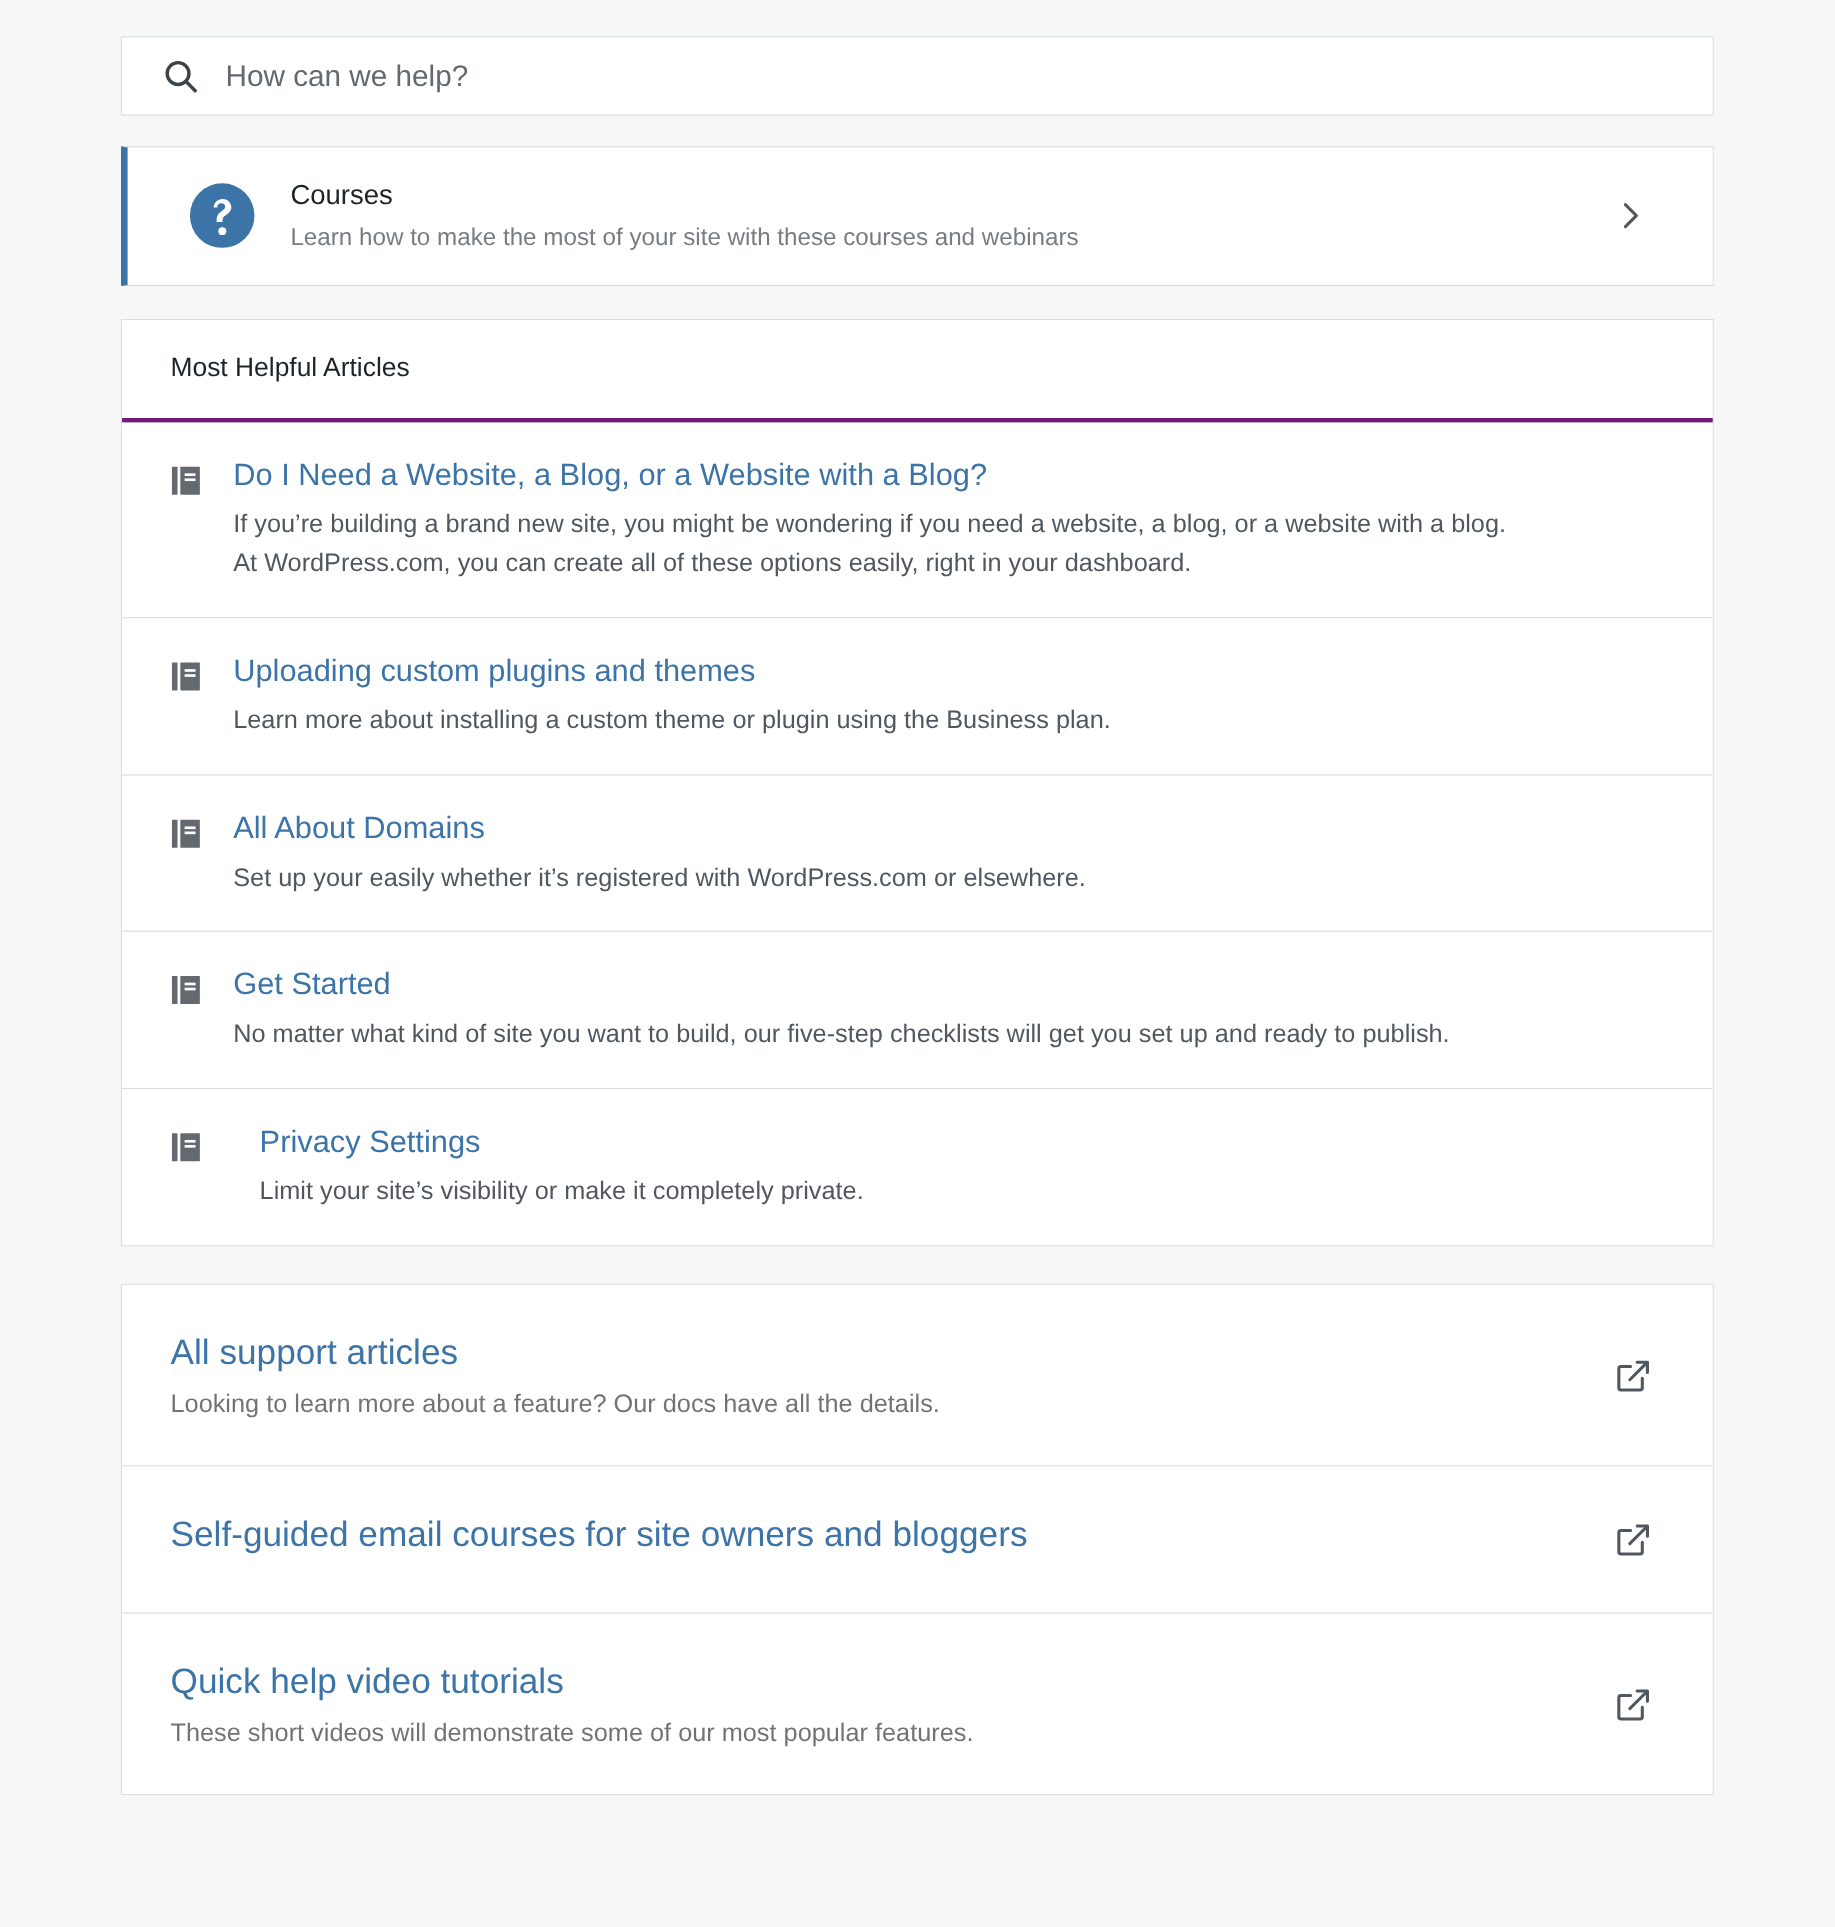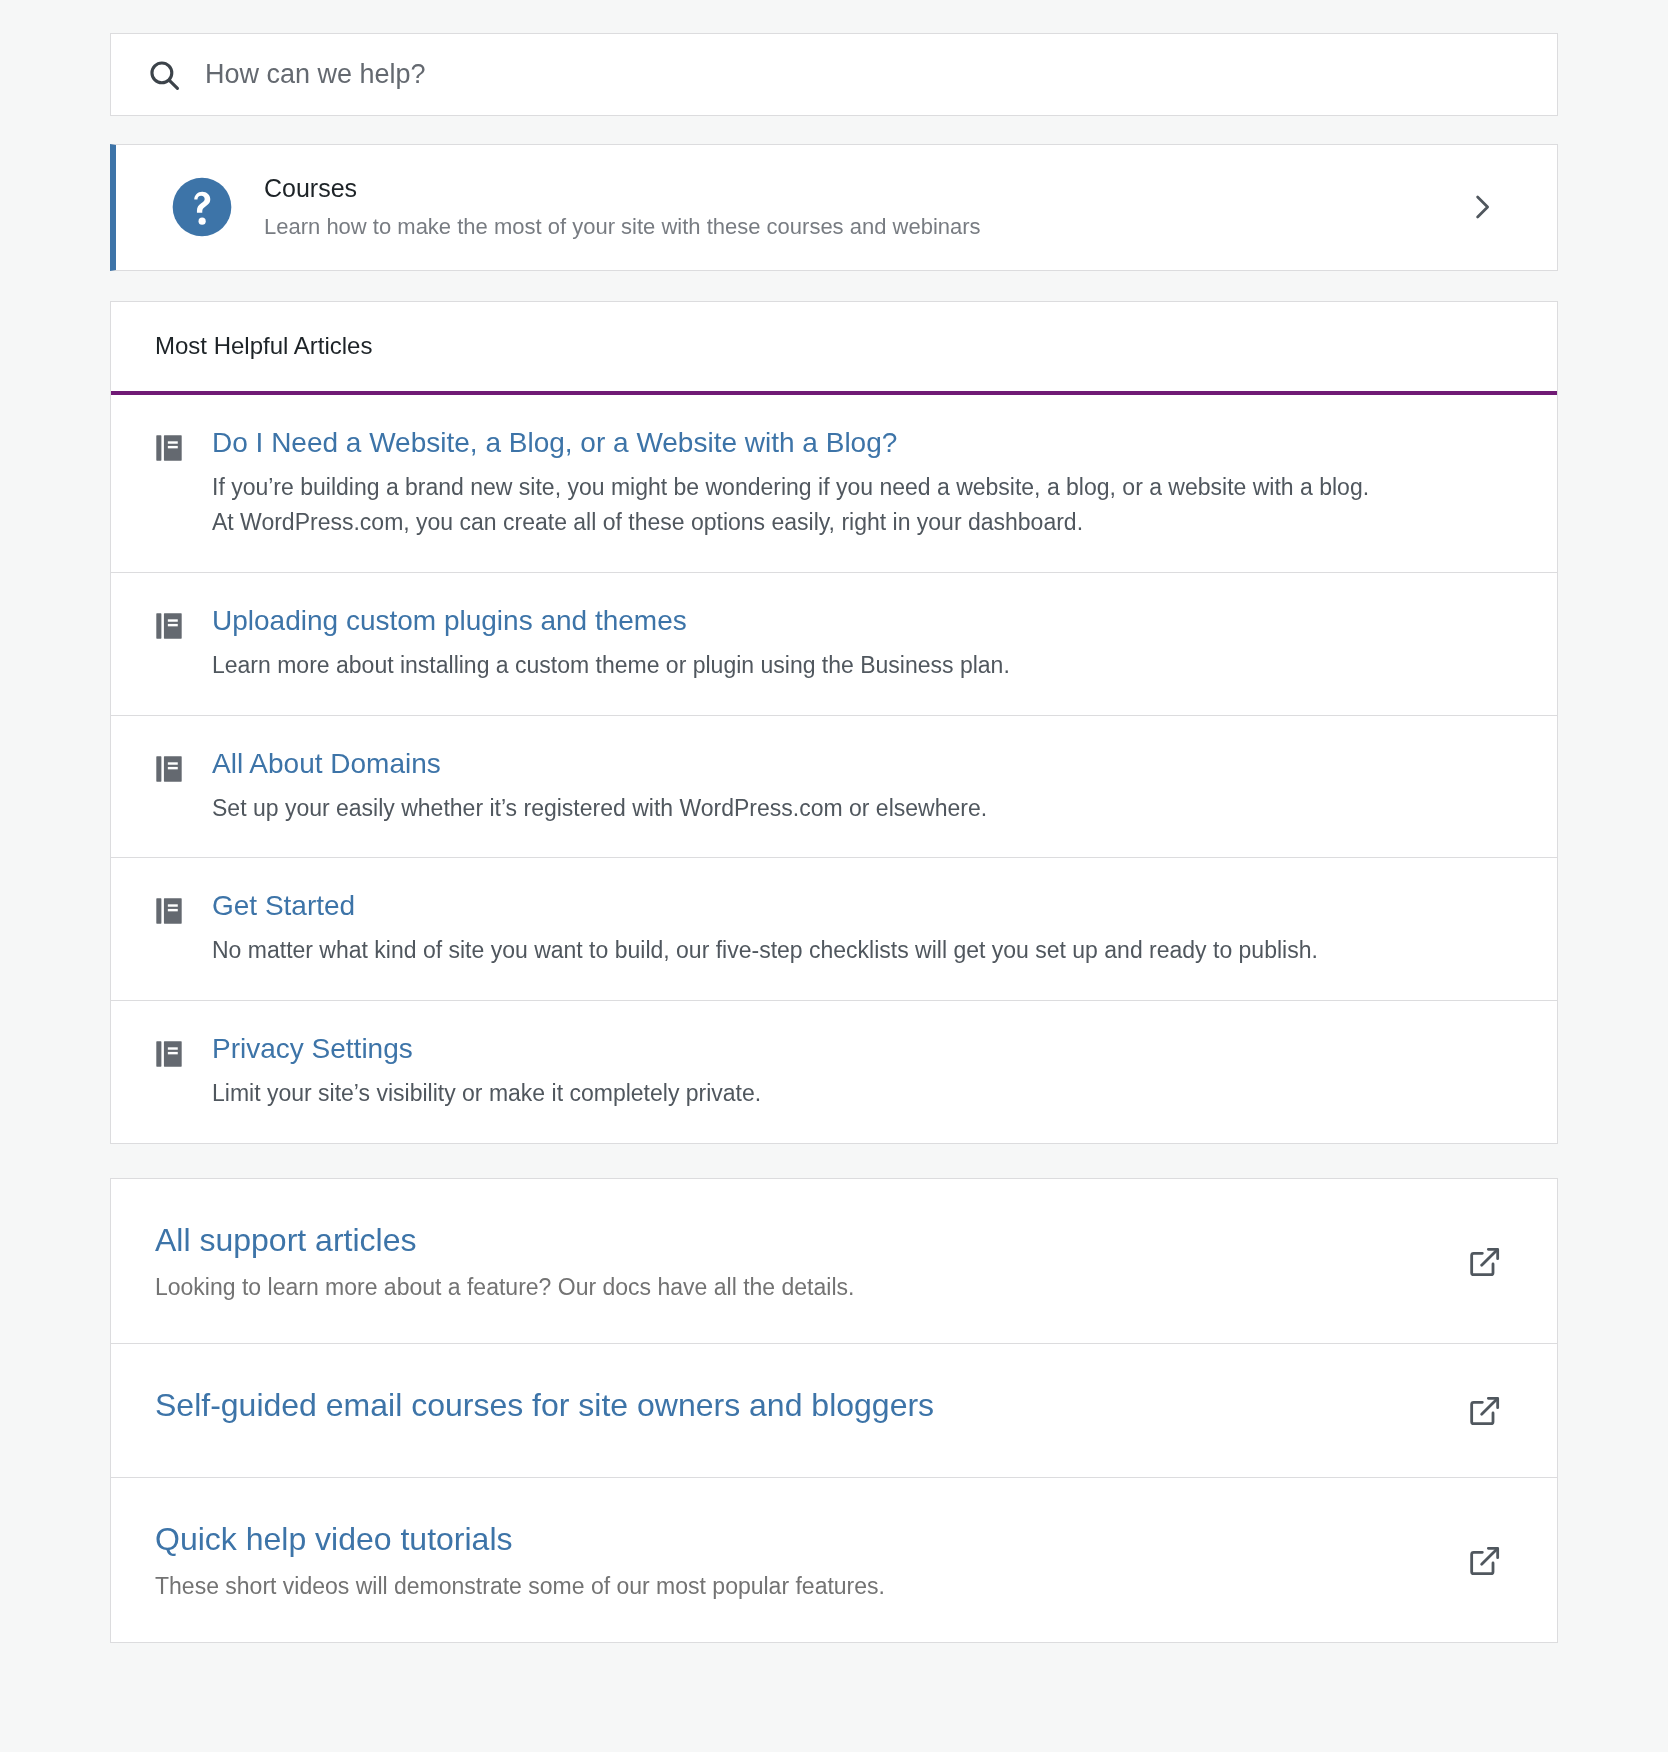--- a/index.html
+++ b/index.html
@@ -22,21 +22,21 @@
 
   
   .card {
     background: #ffffff;
     border: 1px solid #dcdcde;
     width: 100%;
   }
 
   
   .search-card {
-    height: 83px;
+    height: 72px;
     display: flex;
     align-items: center;
     padding: 0 36px;
     margin-bottom: 28px;
   }
   .search-icon {
     width: 34px;
     height: 34px;
     flex: 0 0 34px;
     margin-right: 22px;
@@ -99,21 +99,21 @@
     border-bottom: 4px solid #701a75;
     line-height: 1.2;
   }
   .article-row {
     display: flex;
     align-items: flex-start;
     padding: 30px 44px 31px 44px;
     border-bottom: 1px solid #dcdcde;
     cursor: pointer;
   }
-  .article-row:last-child { border-bottom: none; }
+  .article-row:last-child { border-bottom: none; gap: 24px; }
   .article-icon {
     flex: 0 0 28px;
     width: 28px;
     height: 30px;
     margin-right: 29px;
     margin-top: 8px;
     color: #646970;
   }
   .article-body { flex: 1 1 auto; }
   .article-title {

